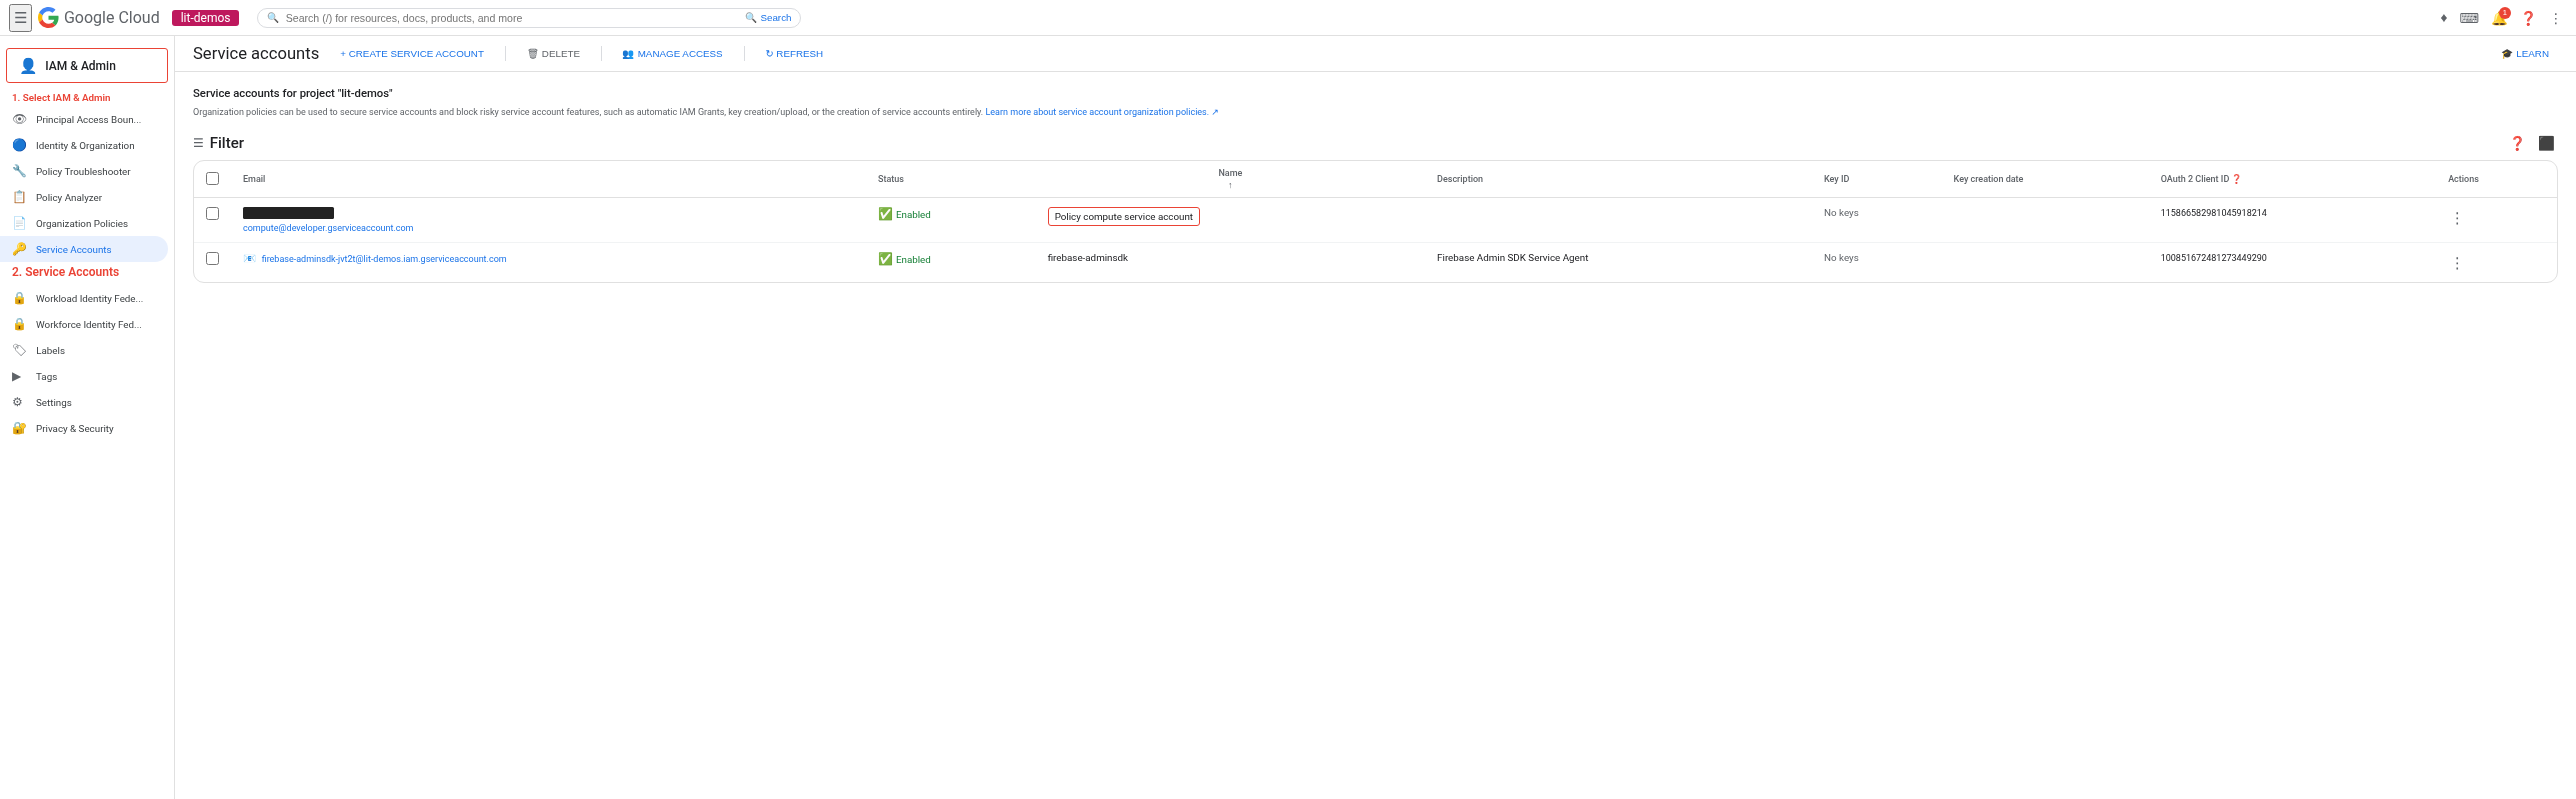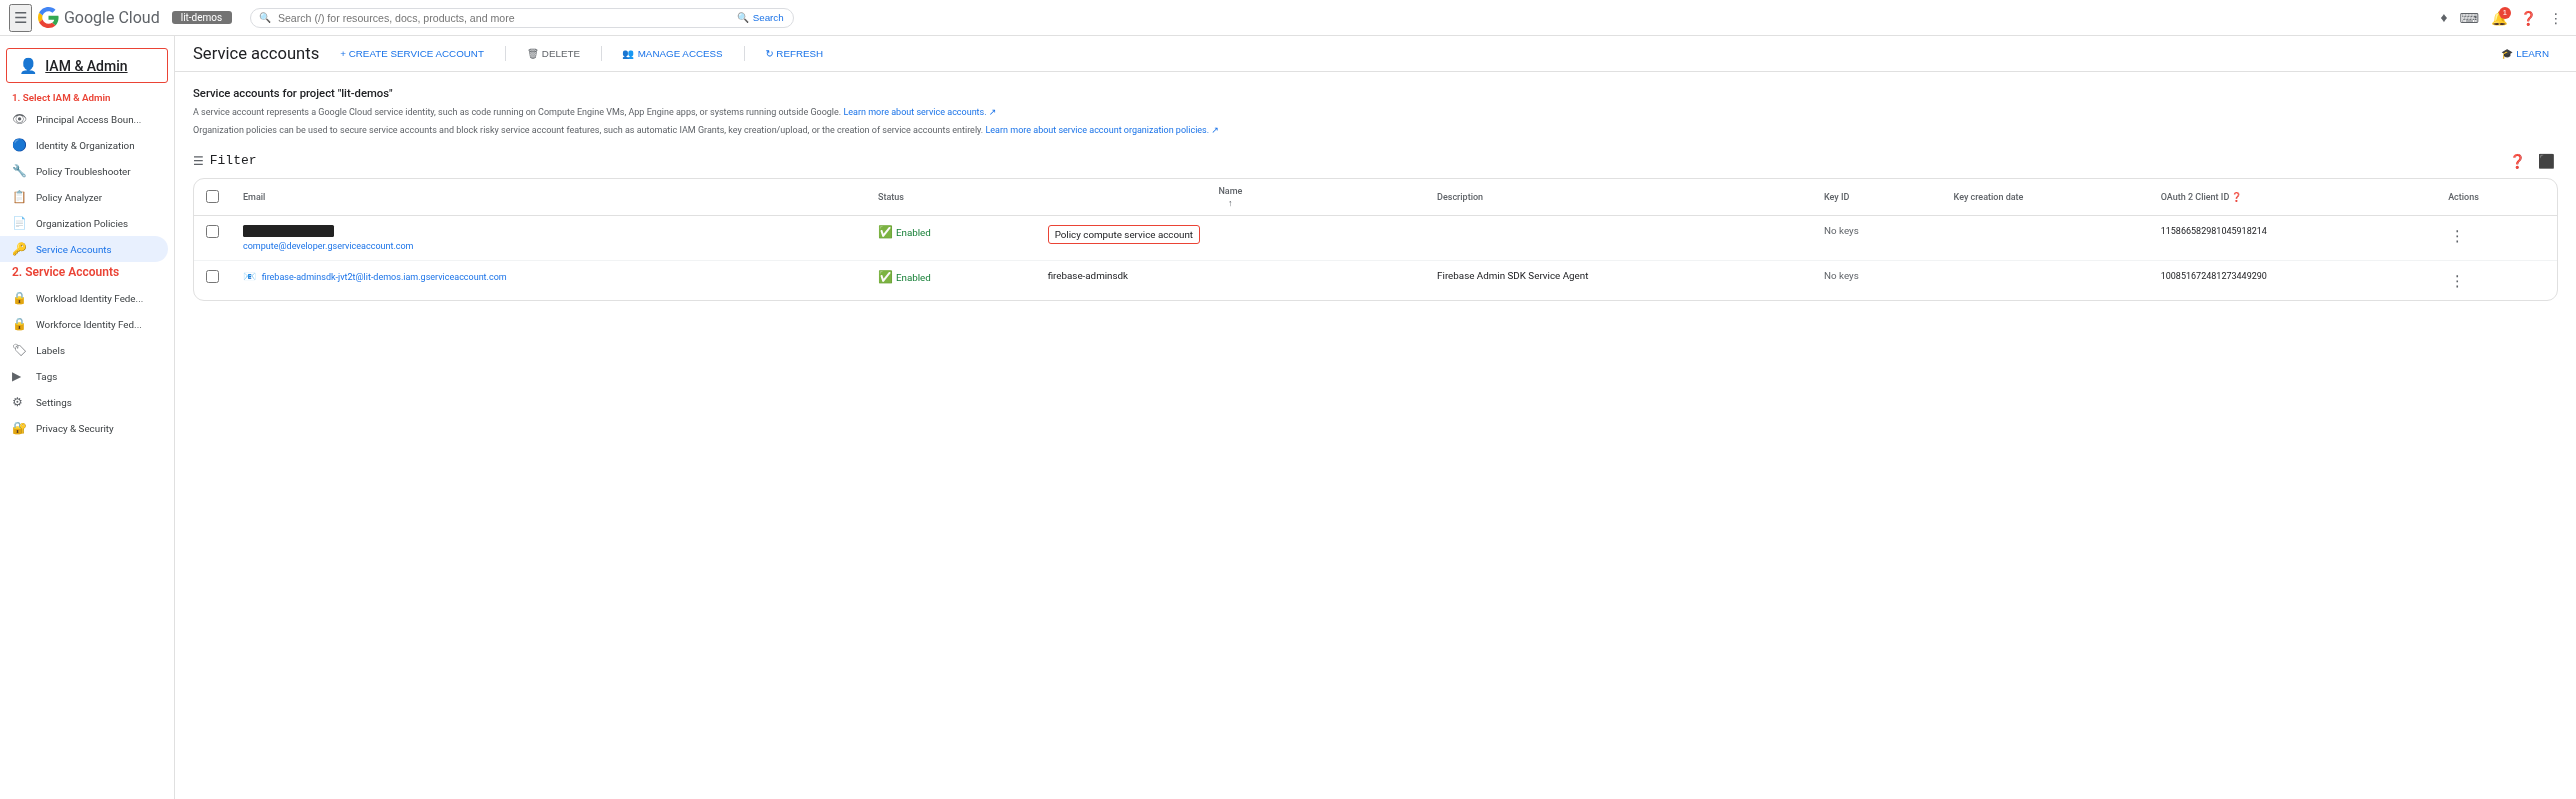--- a/index.html
+++ b/index.html
@@ -2,38 +2,38 @@
 <html style="font-size:12px"><head>
   <meta charset="utf-8">
   <style>
     * { box-sizing: border-box; margin: 0; padding: 0; }
     body { font-family: 'Google Sans', Roboto, Arial, sans-serif; font-size: 9.8px; color: #202124; background: #fff; overflow-x: hidden; }
 
     
     .topbar { display: flex; align-items: center; height: 36px; border-bottom: 0.8px solid #e0e0e0; padding: 0 9px; gap: 6px; }
     .topbar-menu-icon { font-size: 15px; color: #5f6368; cursor: pointer; padding: 3px; }
     .topbar-logo { display: flex; align-items: center; gap: 4.5px; margin-right: 6px; }
-    .topbar-project-box { background: #737373; color: #fff; padding: 1px 9px; border-radius: 3px; font-size: 10px; min-width: 60px; }
+    .topbar-project-box { background: #be185d; color: #fff; padding: 1px 9px; border-radius: 3px; font-size: 12px; min-width: 60px; }
     .topbar-search { flex: 1; max-width: 544px; margin: 0 12px; }
     .topbar-search-inner { display: flex; align-items: center; border: 0.8px solid #dadce0; border-radius: 18px; padding: 3px 9px; gap: 6px; }
     .topbar-search-input { border: none; outline: none; font-size: 10.6px; flex: 1; color: #202124; background: transparent; }
     .topbar-search-btn { background: none; border: none; cursor: pointer; color: #1a73e8; font-size: 9.8px; font-weight: 500; display: flex; align-items: center; gap: 3px; }
     .topbar-icons { display: flex; align-items: center; gap: 3px; margin-left: auto; }
     .topbar-icon-btn { background: none; border: none; cursor: pointer; color: #5f6368; font-size: 13.6px; padding: 4.5px; border-radius: 50%; }
     .notification-badge { position: relative; }
     .badge { position: absolute; top: 1.5px; right: 1.5px; background: #ea4335; color: #fff; border-radius: 50%; font-size: 7.6px; width: 12px; height: 12px; display: flex; align-items: center; justify-content: center; }
 
     
     .layout { display: flex; height: calc(100vh - 36px); }
 
     
     .sidebar { width: 175px; min-width: 175px; border-right: 0.8px solid #e0e0e0; overflow-y: auto; padding: 6px 0; }
     .sidebar-header { display: flex; align-items: center; gap: 7.6px; padding: 7.6px 12px; border: 1.5px solid #ea4335; border-radius: 3px; margin: 6px; }
     .sidebar-header-icon { font-size: 15px; color: #5f6368; }
-    .sidebar-header-text { font-size: 14px; font-weight: 500; color: #202124; text-decoration: underline; }
+    .sidebar-header-text { font-size: 12px; font-weight: 500; color: #202124; }
     .sidebar-item { display: flex; align-items: center; gap: 9px; padding: 6px 12px; cursor: pointer; border-radius: 0 18px 18px 0; margin-right: 6px; color: #3c4043; font-size: 9.8px; }
     .sidebar-item.active { background: #e8f0fe; color: #1a73e8; }
     .sidebar-item .item-icon { font-size: 12px; color: #5f6368; min-width: 15px; }
     .sidebar-item.active .item-icon { color: #1a73e8; }
     .annotation-red { color: #ea4335; font-weight: 600; font-size: 12px; }
 
     
     .main { flex: 1; overflow-y: auto; }
 
     
@@ -48,21 +48,21 @@
     
     .page-content { padding: 15px 18px; }
     .page-subtitle { font-size: 11.3px; font-weight: 500; color: #202124; margin-bottom: 6px; }
     .page-desc { font-size: 9px; color: #5f6368; margin-bottom: 4.5px; line-height: 1.5; }
     .page-desc a { color: #1a73e8; text-decoration: none; }
     .annotation-title { color: #ea4335; font-size: 16.6px; font-weight: 500; text-align: center; margin: 12px 0 6px; }
 
     
     .filter-bar { display: flex; align-items: center; gap: 6px; margin: 12px 0 6px; }
     .filter-icon { font-size: 12px; color: #5f6368; }
-    .filter-label { font-size: 13px; font-weight: 500; color: #202124; font-family: Liberation Mono, monospace; }
+    .filter-label { font-size: 15px; font-weight: 500; color: #202124; }
     .filter-input { flex: 1; border: none; outline: none; font-size: 9.8px; color: #5f6368; padding: 3px; }
     .filter-bar-right { margin-left: auto; display: flex; gap: 6px; }
     .icon-btn-circle { background: none; border: none; cursor: pointer; color: #5f6368; font-size: 13.6px; padding: 3px; border-radius: 50%; }
 
     
     .table-wrapper { border: 0.8px solid #e0e0e0; border-radius: 11px; overflow: hidden; }
     table { width: 100%; border-collapse: collapse; }
     thead tr { border-bottom: 0.8px solid #e0e0e0; }
     th { padding: 7.6px 12px; text-align: left; font-size: 9px; font-weight: 500; color: #5f6368; white-space: nowrap; }
     td { padding: 9px 12px; font-size: 9.8px; color: #202124; vertical-align: top; border-bottom: 0.8px solid #f1f3f4; }
@@ -190,24 +190,20 @@
       <div class="btn-separator"></div>
       <button class="action-btn primary">↻ REFRESH</button>
       <button class="learn-btn">
         <span>🎓</span>
         <span>LEARN</span>
       </button>
     </div>
 
     <div class="page-content">
       <div class="page-subtitle">Service accounts for project "lit-demos"</div>
-      <p class="page-desc">
-        <span>A service account represents a Google Cloud service identity, such as code running on Compute Engine VMs, App Engine apps, or systems running outside Google.</span>
-        <a href="#">Learn more about service accounts. ↗</a>
-      </p>
       <p class="page-desc">
         <span>Organization policies can be used to secure service accounts and block risky service account features, such as automatic IAM Grants, key creation/upload, or the creation of service accounts entirely.</span>
         <a href="#">Learn more about service account organization policies. ↗</a>
       </p>
 
 
       <div class="filter-bar">
         <span class="filter-icon">☰</span>
         <span class="filter-label">Filter</span>
         <div class="filter-bar-right">

